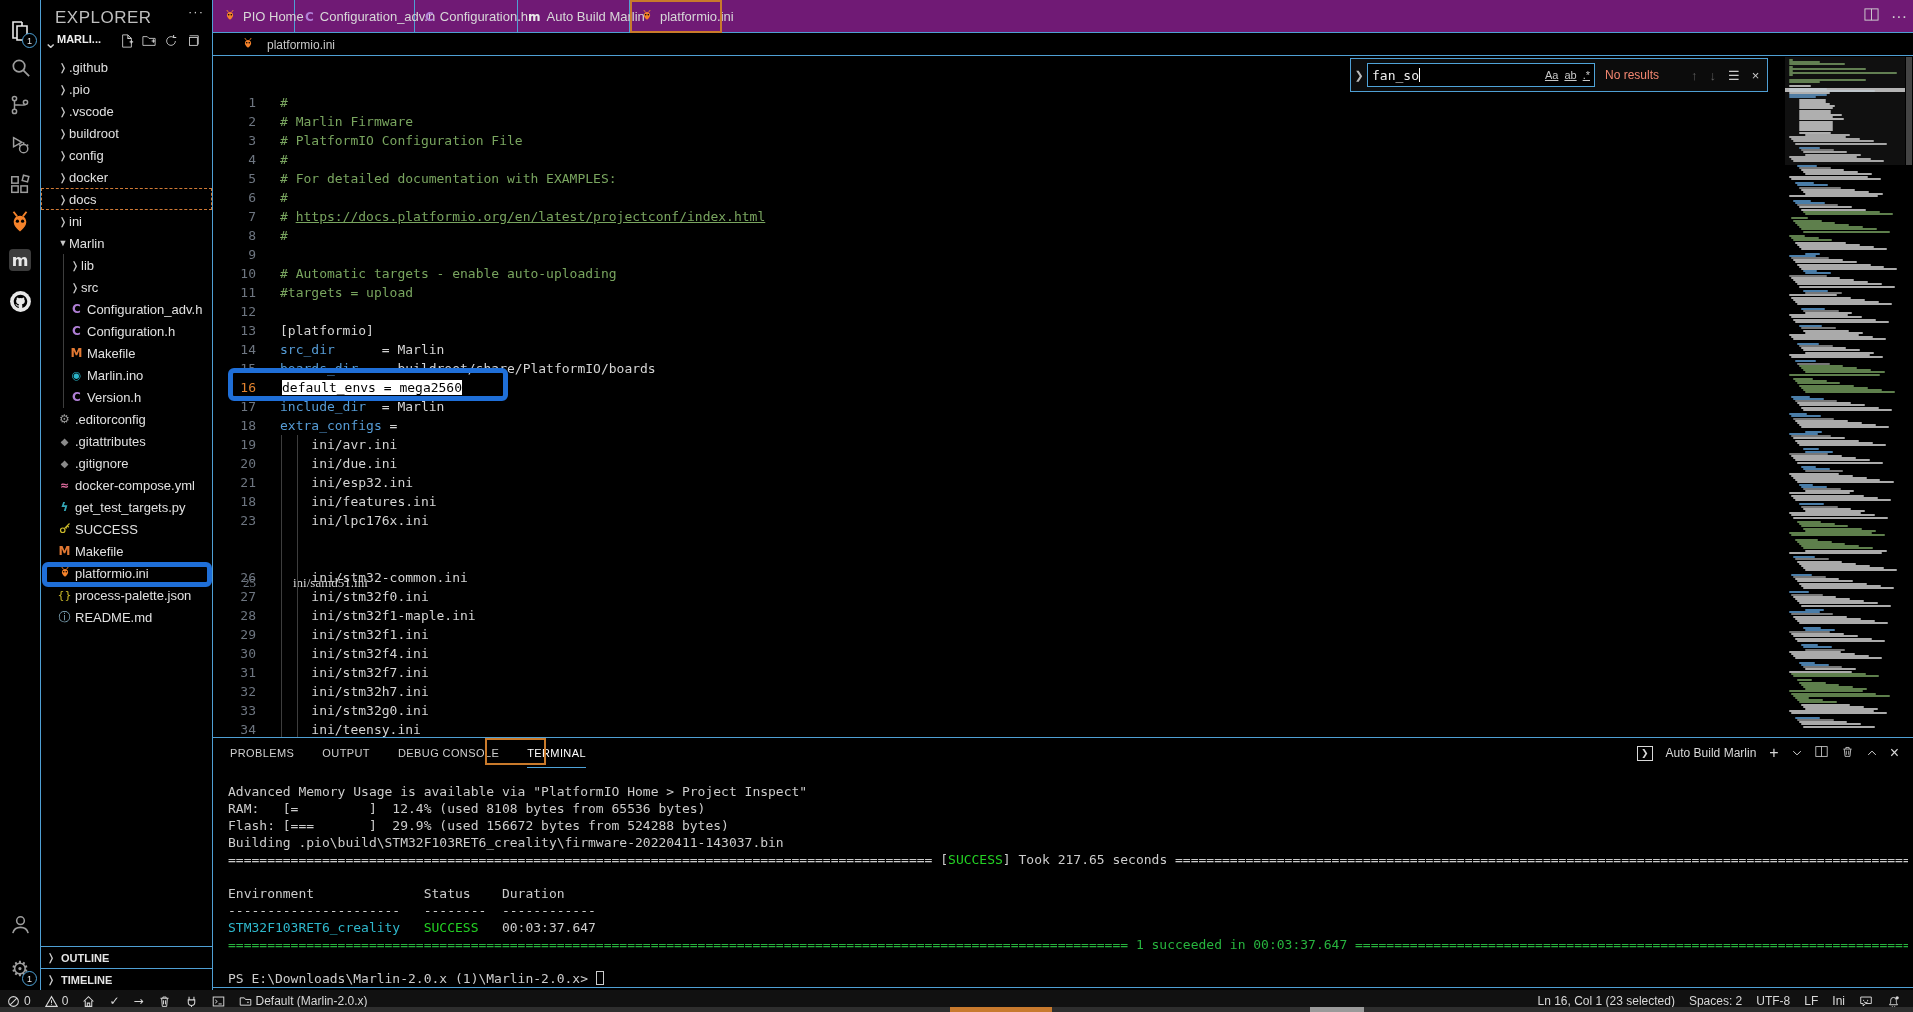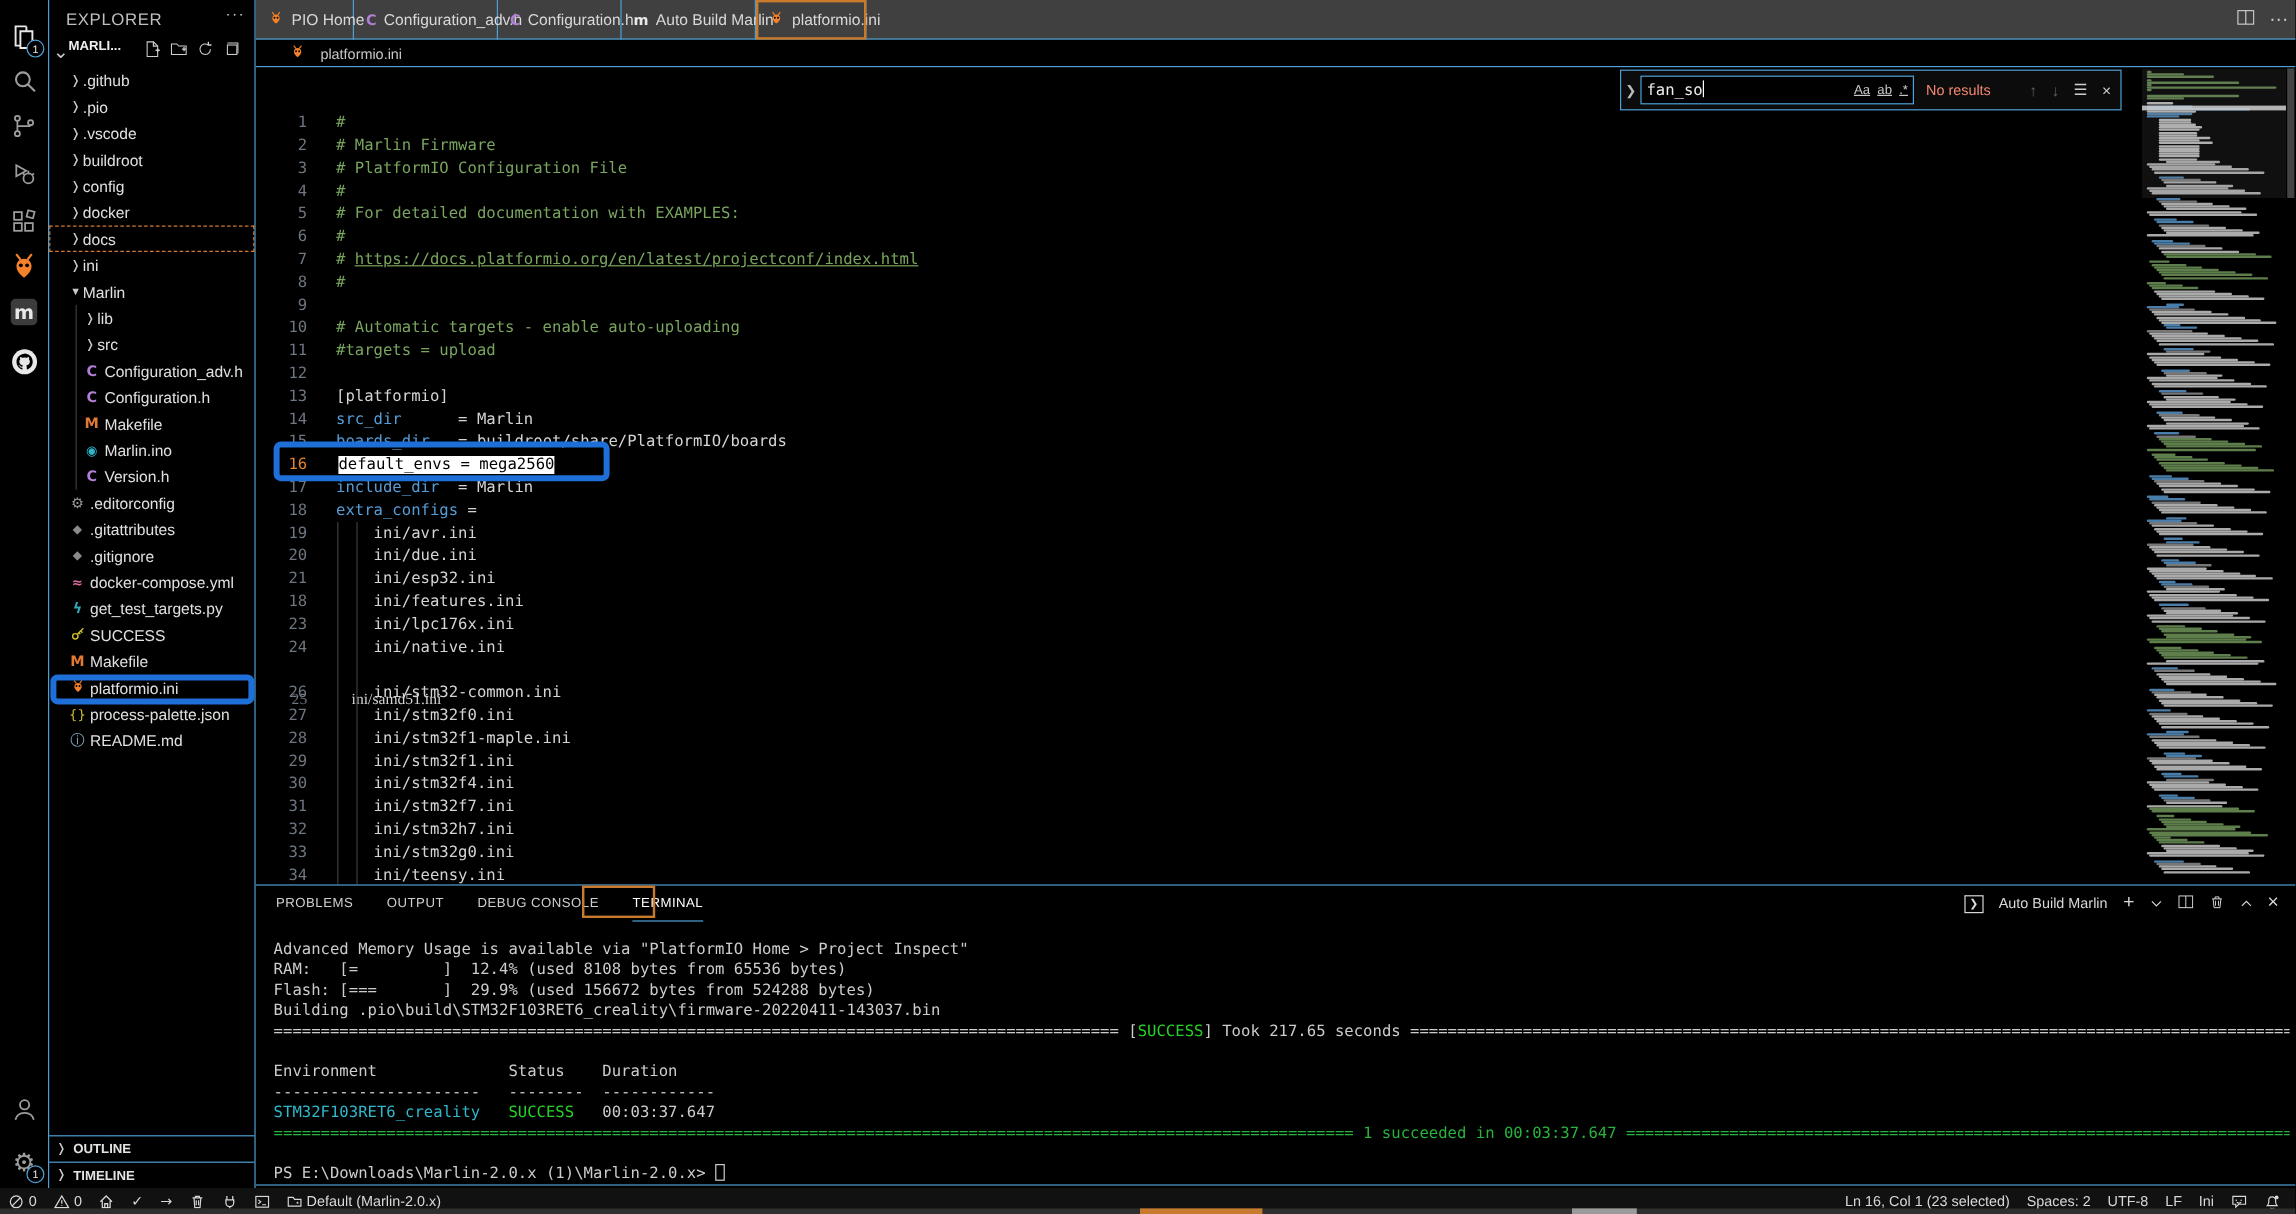--- a/index.html
+++ b/index.html
@@ -9,37 +9,37 @@
   #app { position:relative; width:1913px; height:1012px; background:#000; color:#d6d6d6; }
 
   
   #activitybar { left:0; top:0; width:40px; height:990px; background:#000; z-index:5; }
   .ab-icon { position:absolute; left:0; width:40px; height:38px; display:flex; align-items:center; justify-content:center; color:#9d9d9d; cursor:pointer; }
   .ab-icon.active { color:#e8e8e8; }
   .ab-badge { position:absolute; right:3px; bottom:2px; width:15px; height:15px; border:1.5px solid #4fa3d8; border-radius:50%; background:#000; color:#e8e8e8; font-size:9px; display:flex; align-items:center; justify-content:center; }
 
   
   #sidebar { left:40px; top:0; width:173px; height:990px; background:#000; border-left:1px solid #4f9fd4; border-right:1px solid #4f9fd4; z-index:4; }
-  #sb-title { position:absolute; left:14px; top:8px; font-size:14px; color:#bfbfbf; letter-spacing:.5px; }
+  #sb-title { position:absolute; left:14px; top:8px; font-size:17px; color:#bfbfbf; letter-spacing:.5px; }
   #sb-ellipsis { position:absolute; right:8px; top:4px; font-size:13px; color:#cfcfcf; letter-spacing:1px; cursor:pointer; }
   #sb-section { position:absolute; left:0; top:28px; width:100%; height:24px; }
   #sb-section .chev { position:absolute; left:3px; top:5px; color:#ccc; }
   #sb-section .name { position:absolute; left:16px; top:5px; font-size:11px; font-weight:bold; color:#efefef; }
   .sb-act { position:absolute; top:4px; width:18px; height:18px; color:#cfcfcf; display:flex; align-items:center; justify-content:center; cursor:pointer; }
   #tree { position:absolute; left:0; top:56px; width:100%; }
   .trow { position:absolute; left:0; width:100%; height:22px; display:flex; align-items:center; font-size:13px; color:#e0e0e0; cursor:pointer; white-space:nowrap; }
   .trow .twist { width:12px; text-align:center; color:#c8c8c8; font-size:10px; flex:none; }
   .trow .ficon { width:15px; text-align:center; font-size:11px; flex:none; margin-right:3px; font-family:"DejaVu Sans",sans-serif; }
   .guide { position:absolute; left:22px; width:1px; background:#3d3d3d; }
   .drop-target { outline:1px dashed #d07a36; outline-offset:-1px; }
   .sb-bottomrow { position:absolute; left:0; width:100%; height:22px; border-top:1px solid #4f9fd4; display:flex; align-items:center; font-size:11px; font-weight:bold; color:#e3e3e3; cursor:pointer; }
   .sb-bottomrow .twist { width:20px; text-align:center; font-size:10px; color:#ccc; }
 
   
-  #tabbar { left:213px; top:0; width:1700px; height:33px; background:#404040; border-bottom:1px solid #4f9fd4; z-index:3; }
+  #tabbar { left:213px; top:0; width:1700px; height:33px; background:#701a75; border-bottom:1px solid #4f9fd4; z-index:3; }
   .tab { position:absolute; top:0; height:33px; display:flex; align-items:center; padding:0 10px; border-right:1px solid #4f9fd4; font-size:13px; color:#d8d8d8; cursor:pointer; white-space:nowrap; }
   .tab .ficon { margin-right:6px; font-family:"DejaVu Sans",sans-serif; }
   .tab .dot { width:8px; height:8px; border-radius:50%; background:#e8e8e8; margin-left:9px; }
   .tab.active { outline:2px solid #c97a2b; outline-offset:-2px; }
   #tab-actions { position:absolute; right:6px; top:0; height:33px; display:flex; align-items:center; gap:12px; color:#d0d0d0; }
   #breadcrumbs { left:213px; top:34px; width:1700px; height:22px; border-bottom:1px solid #4f9fd4; display:flex; align-items:center; font-size:12px; color:#c8c8c8; z-index:3; background:#000; }
   #breadcrumbs .ficon { margin:0 6px 0 14px; font-family:"DejaVu Sans",sans-serif; }
 
   #code { left:213px; top:57px; width:1572px; height:680px; background:#000; overflow:hidden; z-index:1; }
   .cline { position:absolute; left:0; width:100%; height:19px; font:13px/19px "DejaVu Sans Mono",monospace; white-space:pre; }
@@ -397,21 +397,20 @@
       <div class="cline" style="top: 283px;"><span class="lnum">14</span><span class="ltext"><span class="k">src_dir</span><span class="w">      = Marlin</span></span></div>
       <div class="cline" style="top: 302px;"><span class="lnum">15</span><span class="ltext"><span class="k">boards_dir</span><span class="w">   = buildroot/share/PlatformIO/boards</span></span></div>
       <div class="cline" style="top: 321px;"><span class="lnum cur">16</span><span class="ltext"><span class="caret"></span><span class="sel">default_envs = mega2560</span></span></div>
       <div class="cline" style="top: 340px;"><span class="lnum">17</span><span class="ltext"><span class="k">include_dir</span><span class="w">  = Marlin</span></span></div>
       <div class="cline" style="top: 359px;"><span class="lnum">18</span><span class="ltext"><span class="k">extra_configs</span><span class="w"> =</span></span></div>
       <div class="cline" style="top: 378px;"><span class="lnum">19</span><span class="ltext"><span class="w">    ini/avr.ini</span></span></div>
       <div class="cline" style="top: 397px;"><span class="lnum">20</span><span class="ltext"><span class="w">    ini/due.ini</span></span></div>
       <div class="cline" style="top: 416px;"><span class="lnum">21</span><span class="ltext"><span class="w">    ini/esp32.ini</span></span></div>
       <div class="cline" style="top: 435px;"><span class="lnum">18</span><span class="ltext"><span class="w">    ini/features.ini</span></span></div>
       <div class="cline" style="top: 454px;"><span class="lnum">23</span><span class="ltext"><span class="w">    ini/lpc176x.ini</span></span></div>
-      <div class="cline" style="top: 473px;"><span class="lnum">24</span><span class="ltext"><span class="w">    ini/native.ini</span></span></div>
       <div class="cline" style="top: 516px; font-family: Liberation Serif, serif;"><span class="lnum">25</span><span class="ltext"><span class="w">    ini/samd51.ini</span></span></div>
       <div class="cline" style="top: 511px;"><span class="lnum">26</span><span class="ltext"><span class="w">    ini/stm32-common.ini</span></span></div>
       <div class="cline" style="top: 530px;"><span class="lnum">27</span><span class="ltext"><span class="w">    ini/stm32f0.ini</span></span></div>
       <div class="cline" style="top: 549px;"><span class="lnum">28</span><span class="ltext"><span class="w">    ini/stm32f1-maple.ini</span></span></div>
       <div class="cline" style="top: 568px;"><span class="lnum">29</span><span class="ltext"><span class="w">    ini/stm32f1.ini</span></span></div>
       <div class="cline" style="top: 587px;"><span class="lnum">30</span><span class="ltext"><span class="w">    ini/stm32f4.ini</span></span></div>
       <div class="cline" style="top: 606px;"><span class="lnum">31</span><span class="ltext"><span class="w">    ini/stm32f7.ini</span></span></div>
       <div class="cline" style="top: 625px;"><span class="lnum">32</span><span class="ltext"><span class="w">    ini/stm32h7.ini</span></span></div>
       <div class="cline" style="top: 644px;"><span class="lnum">33</span><span class="ltext"><span class="w">    ini/stm32g0.ini</span></span></div>
       <div class="cline" style="top: 663px;"><span class="lnum">34</span><span class="ltext"><span class="w">    ini/teensy.ini</span></span></div>

